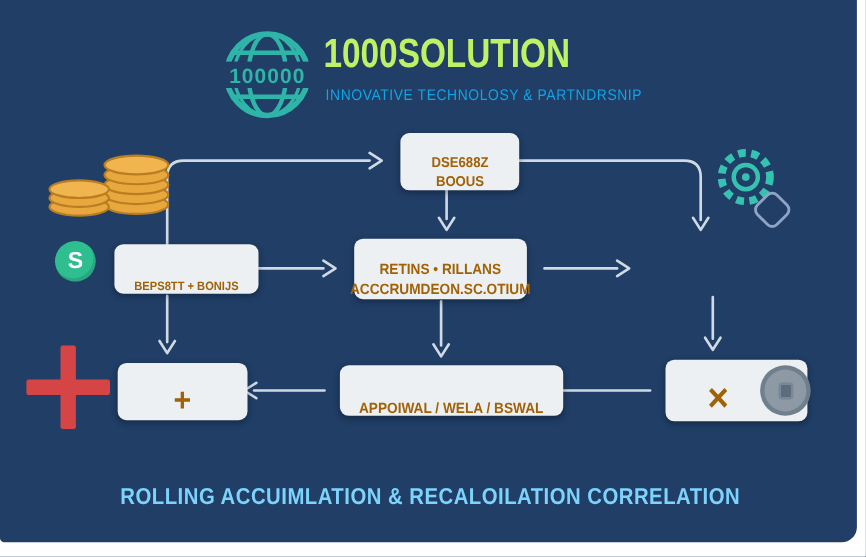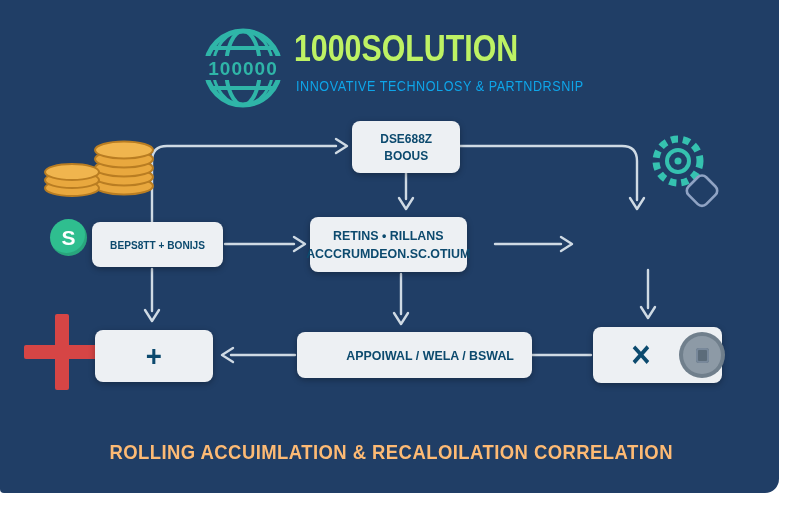--- a/index.html
+++ b/index.html
@@ -11,49 +11,49 @@
   
   .brand-title{left:294px;top:28px;color:#bef264;font-size:37px;font-weight:bold;
     letter-spacing:0px;white-space:nowrap;}
   .brand-sub{left:296px;top:78px;color:#0ea5e9;font-size:14px;font-weight:normal;
     letter-spacing:0.6px;white-space:nowrap;}
   .condL{display:inline-block;transform:scaleX(0.82);transform-origin:left center;}
   .condL2{display:inline-block;transform:scaleX(0.90);transform-origin:left center;}
   
   .fbox{position:absolute;background:#edf0f3;border-radius:8px;
     box-shadow:0 2px 6px rgba(0,0,0,0.30);display:flex;flex-direction:column;
-    align-items:center;justify-content:center;color:#0c4a6e;font-weight:bold;
-    text-align:center;}
+    align-items:center;justify-content:flex-end;color:#a16207;font-weight:bold;
+    text-align:center;margin-left:12px;}
   .fbox .inner{display:block;transform:scaleX(0.92);transform-origin:center;}
   .fbox .l1,.fbox .l2{display:block;}
   #box-bonus{left:352px;top:121px;width:108px;height:52px;font-size:13px;line-height:17px;}
   #box-deposit{left:92px;top:222px;width:131px;height:45px;font-size:11px;}
   #box-returns{left:310px;top:217px;width:157px;height:55px;font-size:13.5px;line-height:18px;}
   #box-withdrawal{left:575px;top:217px;width:147px;height:51px;font-size:12.5px;line-height:17px;}
   #box-plus{left:95px;top:330px;width:118px;height:52px;font-size:30px;}
-  #box-approval{left:297px;top:332px;width:203px;height:46px;font-size:13.5px;padding-left:32px;}
+  #box-approval{left:297px;top:332px;width:203px;height:46px;font-size:13.5px;}
   #box-multiply{left:593px;top:327px;width:129px;height:56px;font-size:36px;}
   #box-multiply .inner{padding-right:36px;}
   
   .coin-badge{position:absolute;right:-3px;top:5px;width:46px;height:46px;border-radius:50%;
     background:rgba(136,150,162,0.96);border:4px solid rgba(108,123,136,0.85);
     box-sizing:border-box;display:flex;align-items:center;justify-content:center;}
   .coin-badge .glyph{width:13px;height:15px;background:#5c6c7a;border-radius:3px;
     box-shadow:inset 0 0 0 2px #78889a;}
   
   .red-plus{left:24px;top:314px;width:76px;height:76px;}
   .red-plus .h{position:absolute;left:0;top:31px;width:76px;height:14px;background:#d64545;border-radius:2px;}
   .red-plus .v{position:absolute;left:31px;top:0;width:14px;height:76px;background:#d64545;border-radius:2px;}
   
   .dollar-coin{left:50px;top:219px;width:37px;height:37px;border-radius:50%;
     background:#2fbe8f;box-shadow:inset -2px -3px 0 rgba(0,0,0,0.12);
     display:flex;align-items:center;justify-content:center;
     color:#ffffff;font-size:21px;font-weight:bold;}
   
-  .caption{left:0;right:8px;top:440px;text-align:center;color:#fdba74;
+  .caption{left:0;right:8px;top:440px;text-align:center;color:#7dd3fc;
     font-size:21px;font-weight:bold;letter-spacing:0.5px;padding-left:12px;}
   .condC{display:inline-block;transform:scaleX(0.88);transform-origin:center;}
   svg{display:block;}
 </style>
 </head>
 <body>
 
 <div class="canvas">
   <div class="panel">
 

